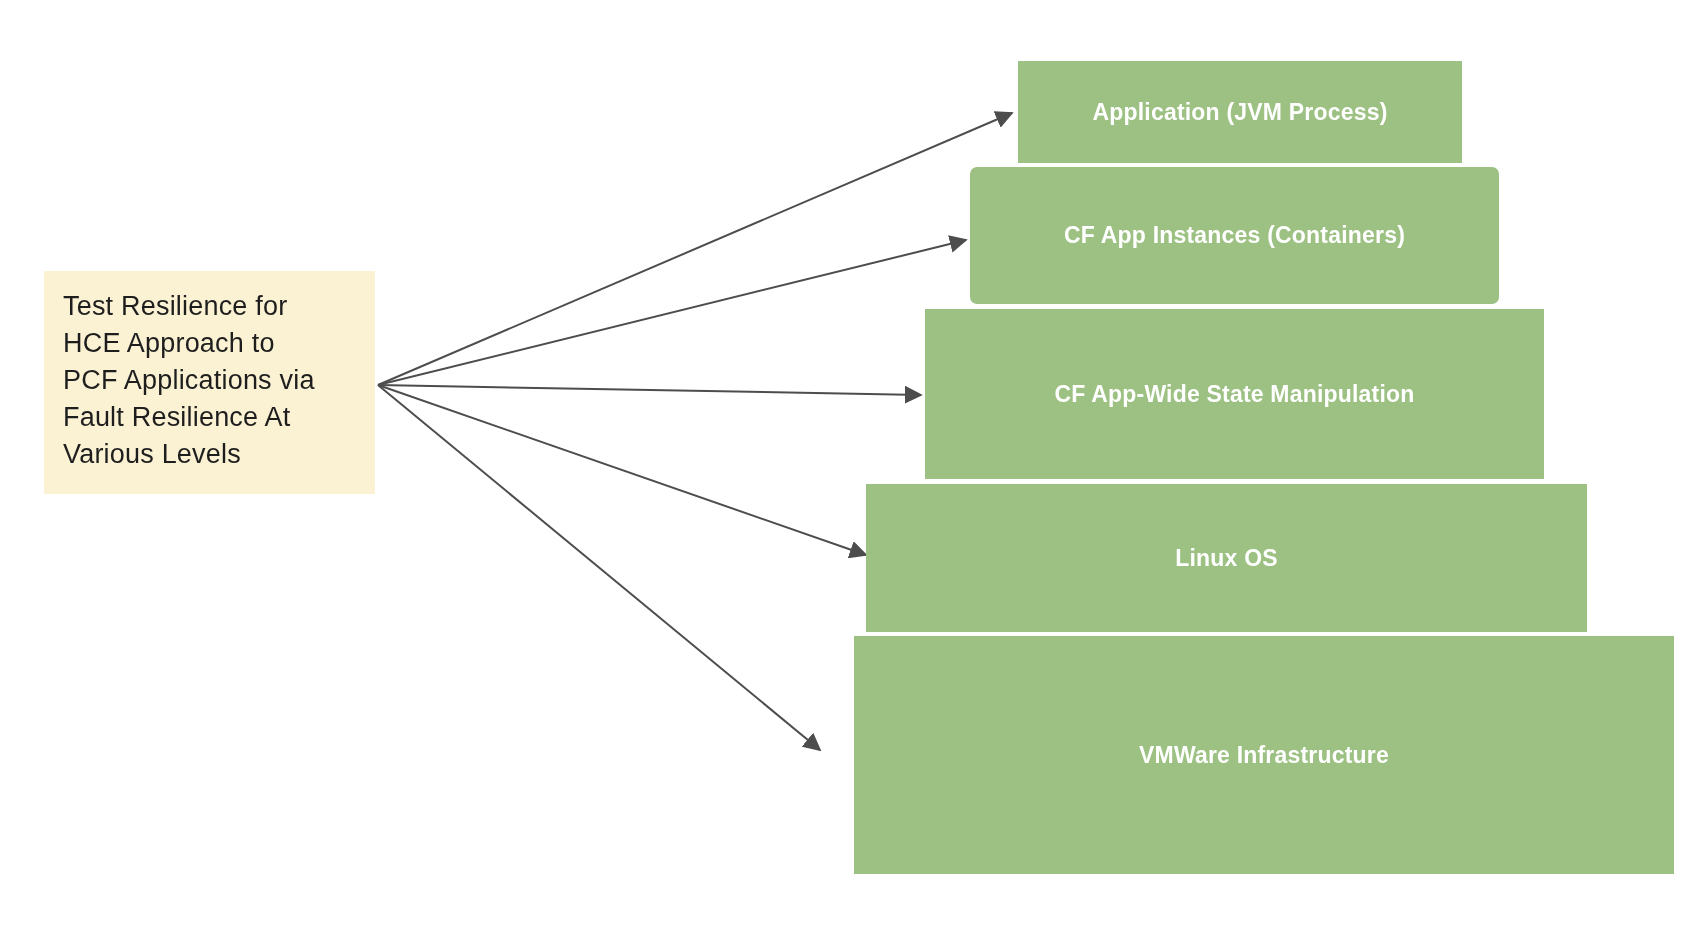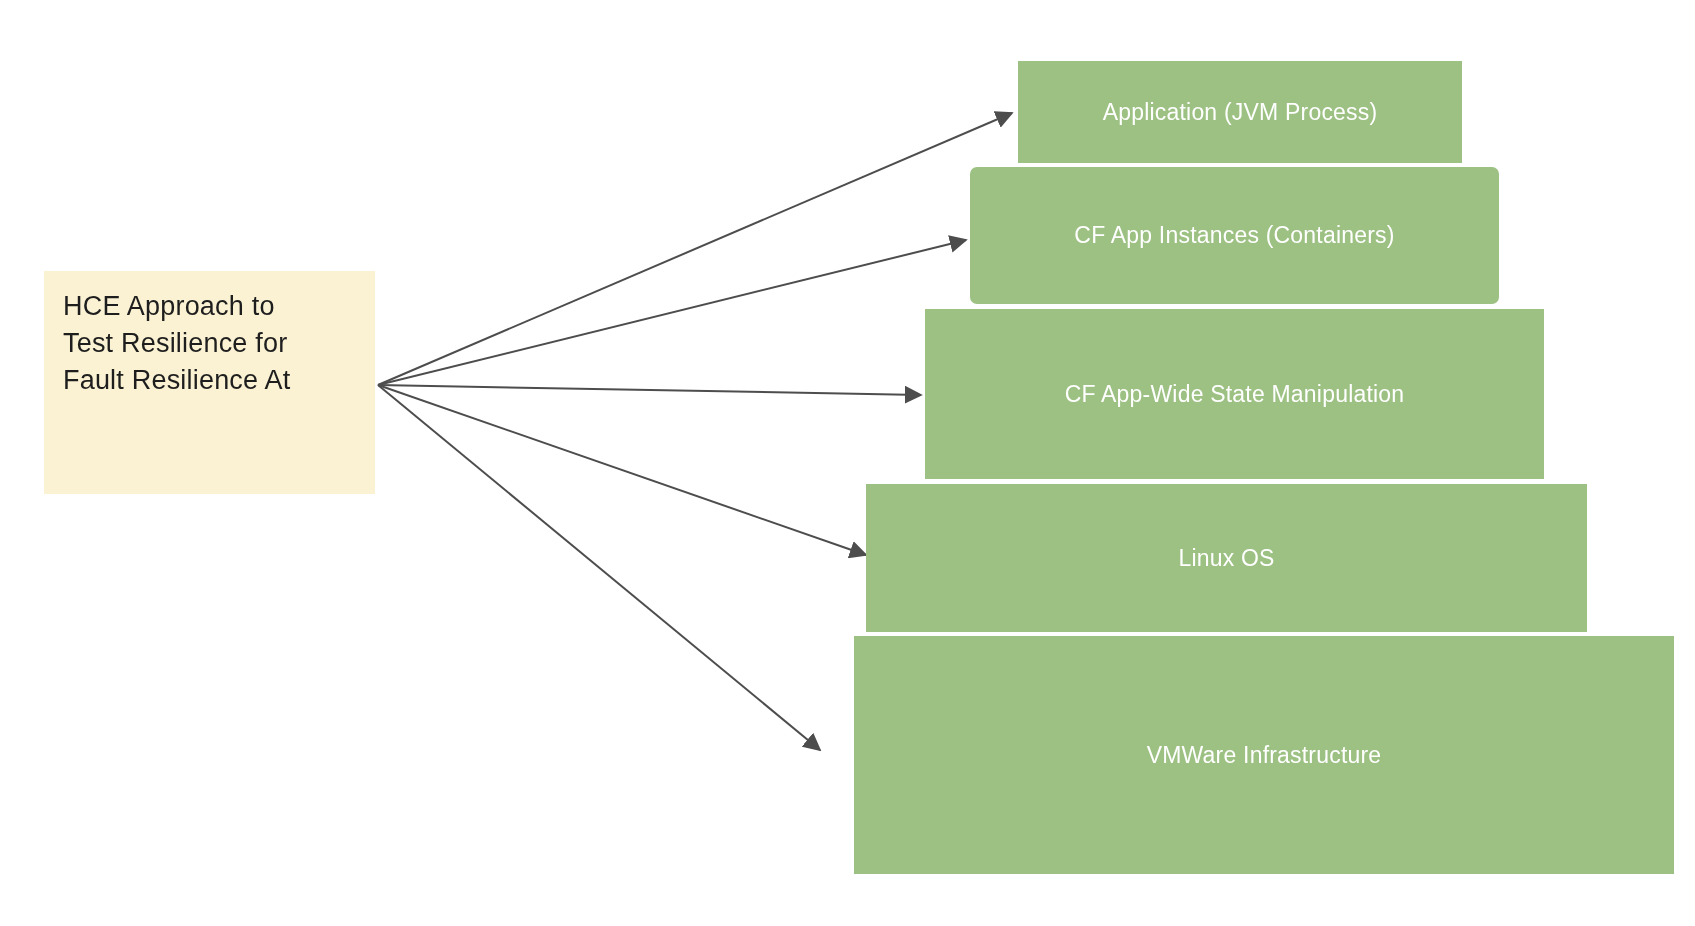--- a/index.html
+++ b/index.html
@@ -44,21 +44,21 @@
     position: absolute;
     box-sizing: border-box;
     background: var(--level-fill, #9CC183);
     display: flex;
     align-items: center;
     justify-content: center;
   }
   .level-label {
     color: var(--level-text, #FFFFFF);
     font-size: 23px;
-    font-weight: normal;
+    font-weight: bold;
     letter-spacing: 0.2px;
     text-align: center;
   }
 </style>
 </head>
 <body>
 
 <div class="canvas" style="--bg: #FFFFFF; --note-fill: #FBF2D3; --note-text: #1E1E1E; --level-fill: #9CC183; --level-text: #FFFFFF;">
 
   <svg id="arrow-layer" viewBox="0 0 1695 926" xmlns="http://www.w3.org/2000/svg">
@@ -71,23 +71,25 @@
         <line x1="378" y1="385" x2="1012" y2="113" stroke="#4D4D4D" stroke-width="2" marker-end="url(#arrow-head)"></line>
         <line x1="378" y1="385" x2="966" y2="240" stroke="#4D4D4D" stroke-width="2" marker-end="url(#arrow-head)"></line>
         <line x1="378" y1="385" x2="921" y2="395" stroke="#4D4D4D" stroke-width="2" marker-end="url(#arrow-head)"></line>
         <line x1="378" y1="385" x2="866" y2="555" stroke="#4D4D4D" stroke-width="2" marker-end="url(#arrow-head)"></line>
         <line x1="378" y1="385" x2="820" y2="750" stroke="#4D4D4D" stroke-width="2" marker-end="url(#arrow-head)"></line>
       </g>
   </svg>
 
   <div class="note-box">
     <div id="note-lines">
+        <div class="note-line">Test Resilience for</div>
         <div class="note-line">HCE Approach to</div>
-        <div class="note-line">Test Resilience for</div>
+        <div class="note-line">PCF Applications via</div>
         <div class="note-line">Fault Resilience At</div>
+        <div class="note-line">Various Levels</div>
       </div>
   </div>
 
   <div id="levels">
       <div class="level-box" style="left: 1018px; top: 61px; width: 444px; height: 102px;">
         <span class="level-label">Application (JVM Process)</span>
       </div>
       <div class="level-box" style="left: 970px; top: 167px; width: 529px; height: 137px; border-radius: 7px;">
         <span class="level-label">CF App Instances (Containers)</span>
       </div>

